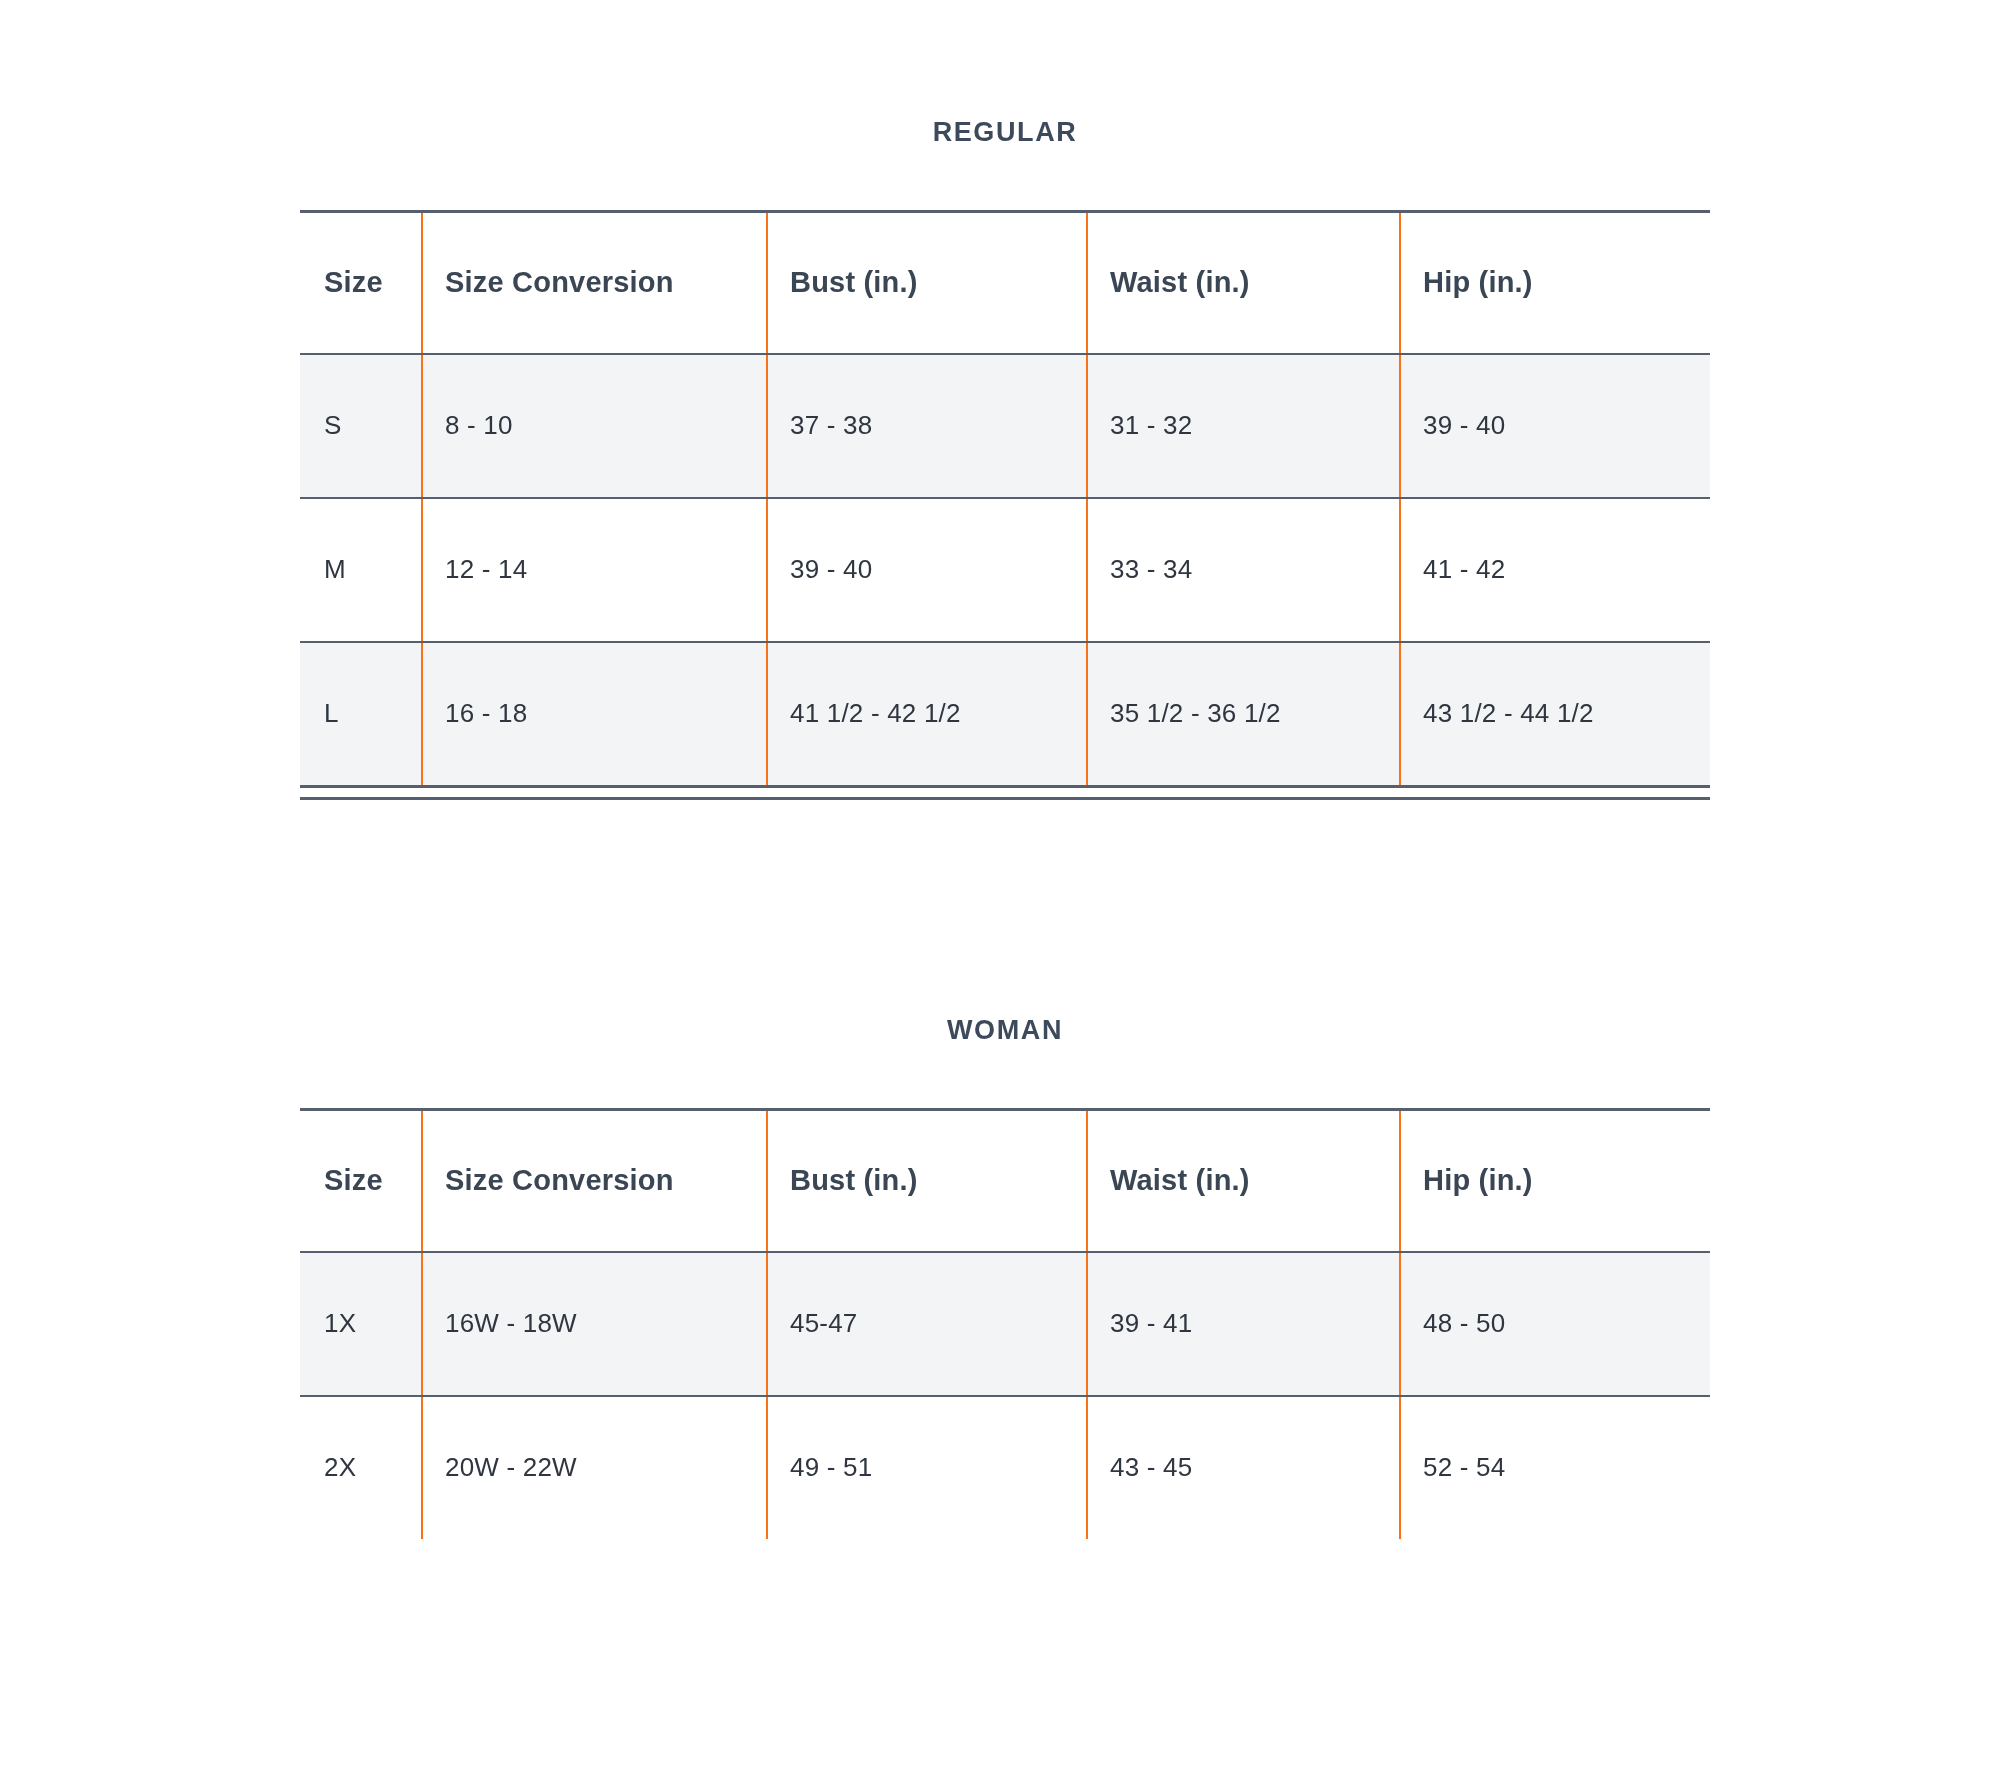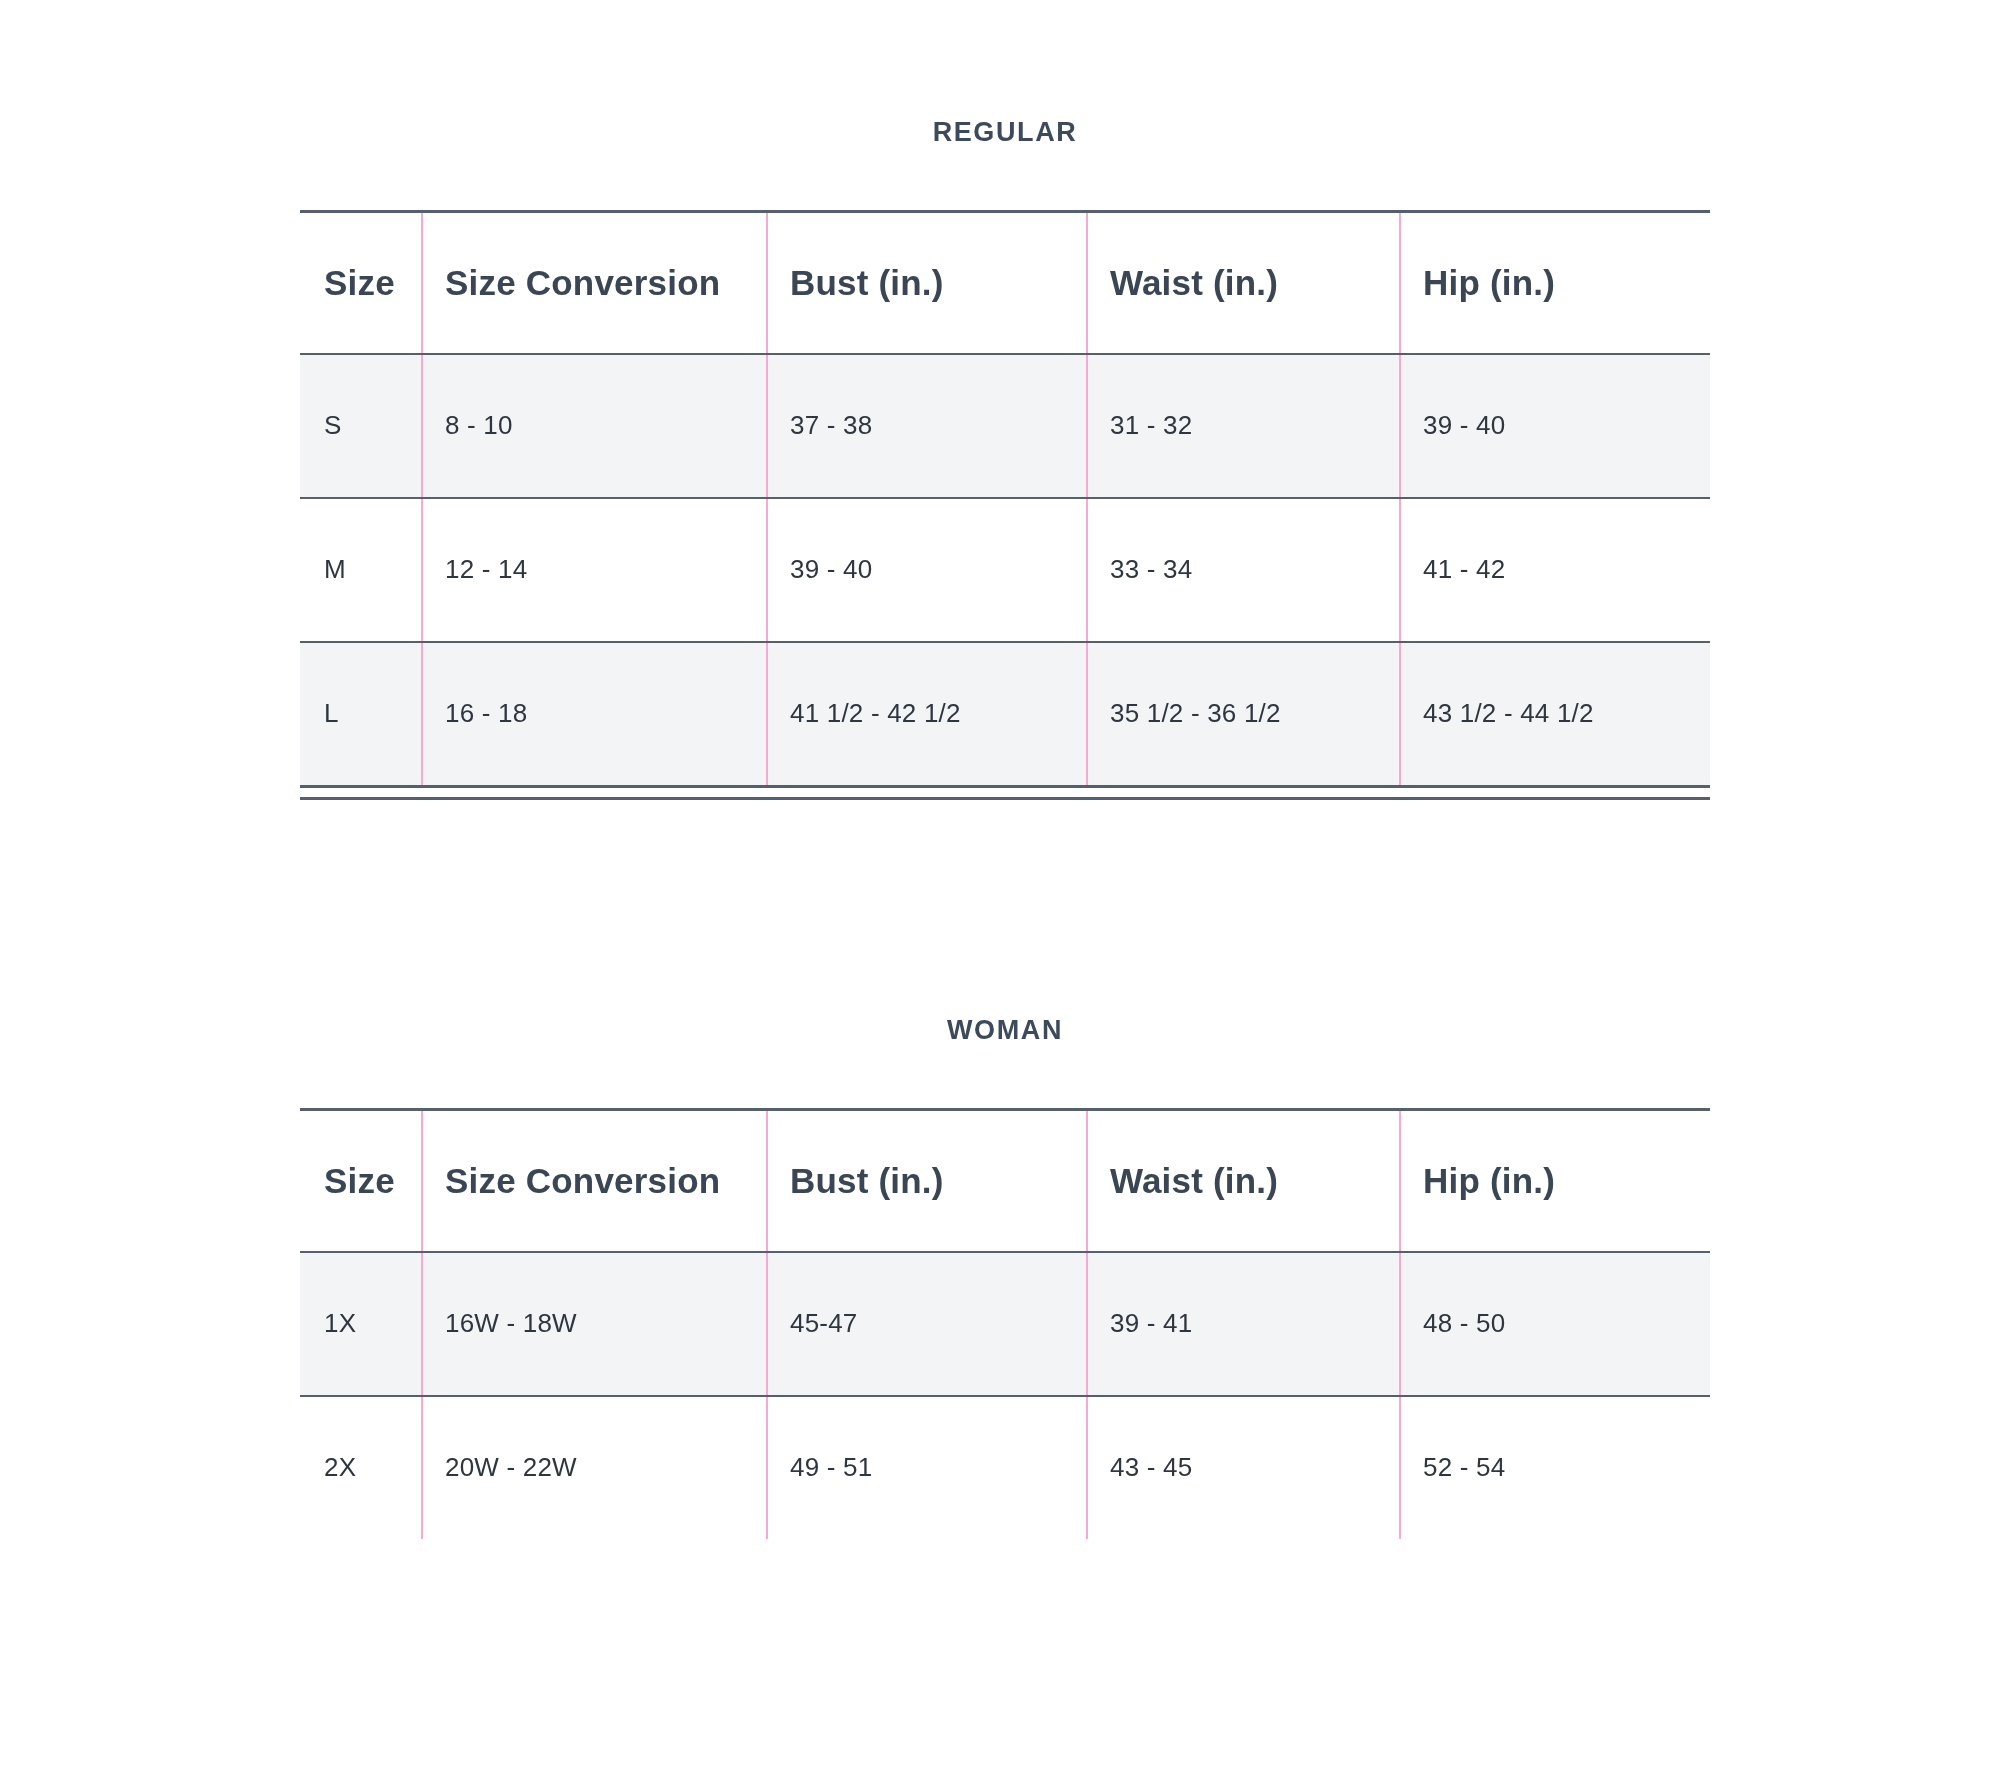--- a/index.html
+++ b/index.html
@@ -49,38 +49,38 @@
   }
 
   table.size-table col.c-size  { width: 122px; }
   table.size-table col.c-conv  { width: 345px; }
   table.size-table col.c-bust  { width: 320px; }
   table.size-table col.c-waist { width: 313px; }
   table.size-table col.c-hip   { width: 310px; }
 
   table.size-table th,
   table.size-table td {
-    border-left: 2px solid #f9a8d4;
+    border-left: 2px solid #f97316;
     padding: 0 0 0 22px;
     text-align: left;
     vertical-align: middle;
     font-weight: 400;
     color: #2f3640;
     letter-spacing: 0.2px;
   }
 
   table.size-table th:first-child,
   table.size-table td:first-child {
     border-left: none;
     padding-left: 24px;
   }
 
   table.size-table thead th {
     font-weight: 700;
-    font-size: 35px;
+    font-size: 29px;
     color: #3b4655;
     height: 140px;
     border-top: 3px solid #555f6d;
     border-bottom: 2px solid #555f6d;
   }
 
   table.size-table tbody td {
     height: 142px;
     border-bottom: 2px solid #555f6d;
   }

